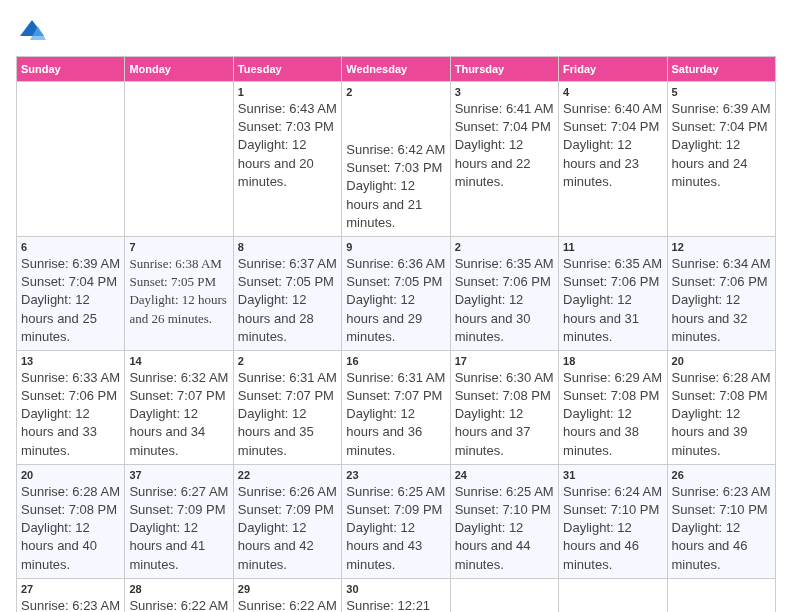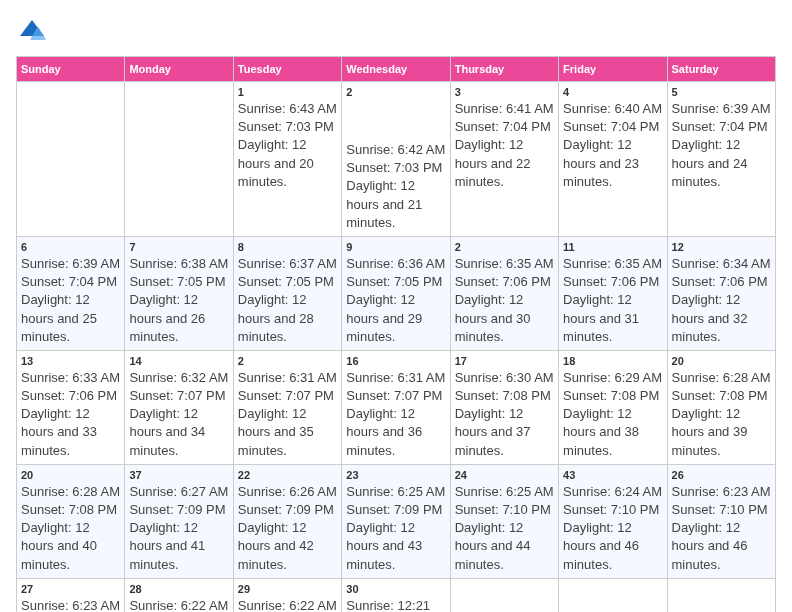--- a/index.html
+++ b/index.html
@@ -153,21 +153,21 @@
       </tr>
       <tr>
         <td>
           <span class="day-num">6</span>
           <div class="day-info" style="white-space: pre-line;">Sunrise: 6:39 AM
 Sunset: 7:04 PM
 Daylight: 12 hours and 25 minutes.</div>
         </td>
         <td>
           <span class="day-num">7</span>
-          <div class="day-info" style="white-space: pre-line;">Sunrise: 6:38 AM
+          <div class="day-info" style="white-space: pre-line; font-family: Liberation Serif, serif;">Sunrise: 6:38 AM
 Sunset: 7:05 PM
 Daylight: 12 hours and 26 minutes.</div>
         </td>
         <td>
           <span class="day-num">8</span>
           <div class="day-info" style="white-space: pre-line;">Sunrise: 6:37 AM
 Sunset: 7:05 PM
 Daylight: 12 hours and 28 minutes.</div>
         </td>
         <td>
@@ -264,21 +264,21 @@
 Sunset: 7:09 PM
 Daylight: 12 hours and 43 minutes.</div>
         </td>
         <td>
           <span class="day-num">24</span>
           <div class="day-info" style="white-space: pre-line;">Sunrise: 6:25 AM
 Sunset: 7:10 PM
 Daylight: 12 hours and 44 minutes.</div>
         </td>
         <td>
-          <span class="day-num">43</span>
+          <span class="day-num">31</span>
           <div class="day-info" style="white-space: pre-line;">Sunrise: 6:24 AM
 Sunset: 7:10 PM
 Daylight: 12 hours and 46 minutes.</div>
         </td>
         <td>
           <span class="day-num">26</span>
           <div class="day-info" style="white-space: pre-line;">Sunrise: 6:23 AM
 Sunset: 7:10 PM
 Daylight: 12 hours and 46 minutes.</div>
         </td>

